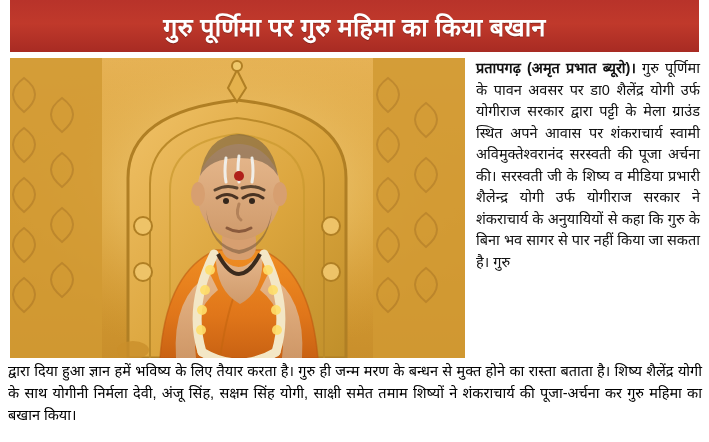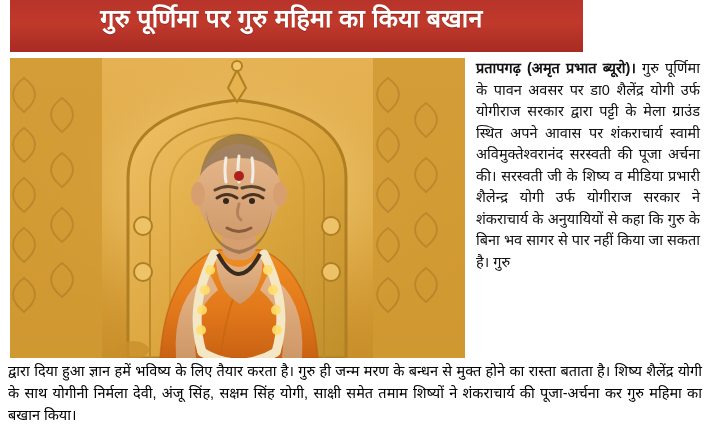--- a/index.html
+++ b/index.html
@@ -17,25 +17,26 @@
     background: #ffffff;
     overflow: hidden;
     box-sizing: border-box;
   }
 
   
   .headline-band {
     position: absolute;
     left: 0;
     top: 0;
-    width: 583px;
+    width: 709px;
     height: 52px;
     background: #c0392b;
     background: linear-gradient(180deg, #b8332a 0%, #c0392b 45%, #a82b23 100%);
     display: flex;
+    align-items: center;
     justify-content: center;
   }
   .headline-text {
     color: #ffffff;
     font-size: 25px;
     font-weight: bold;
     letter-spacing: 0.3px;
     text-align: center;
     font-family: "Liberation Sans", sans-serif;
     text-shadow: 0 1px 0 rgba(0,0,0,0.25);

